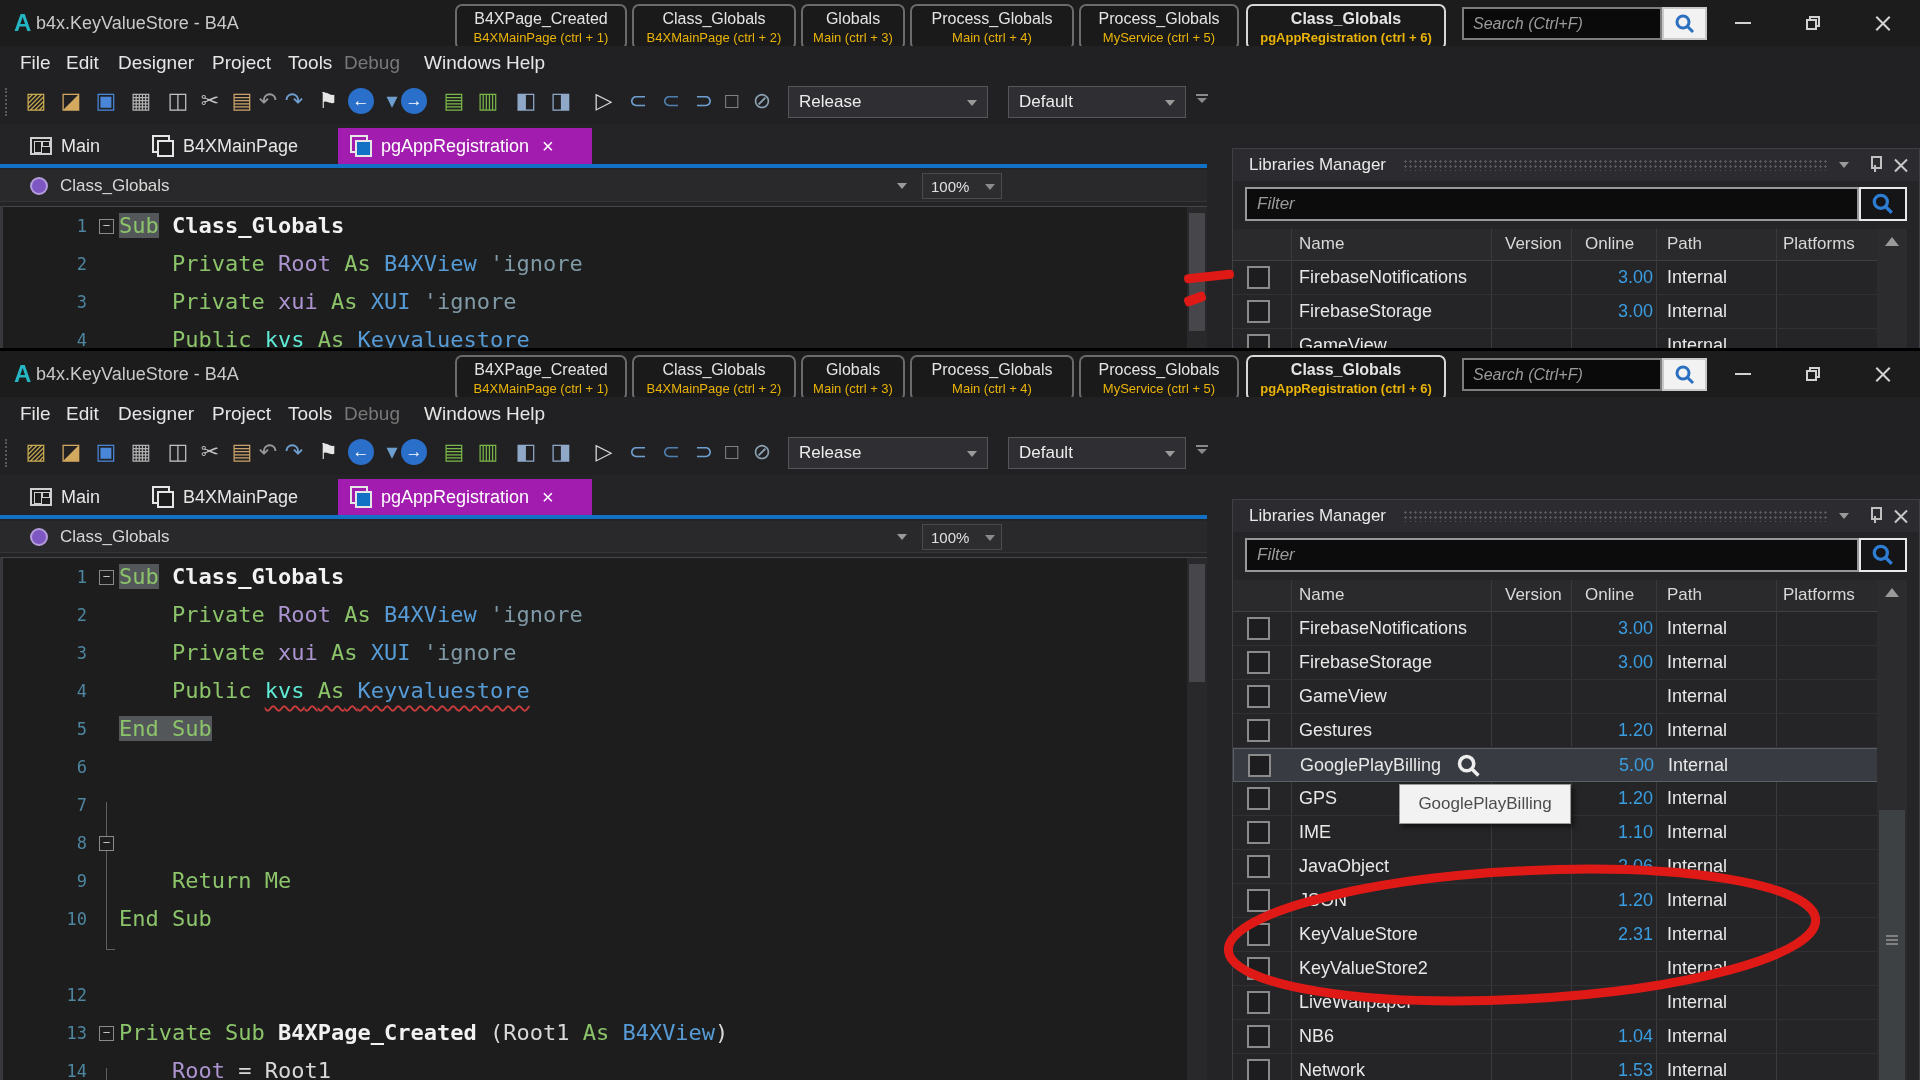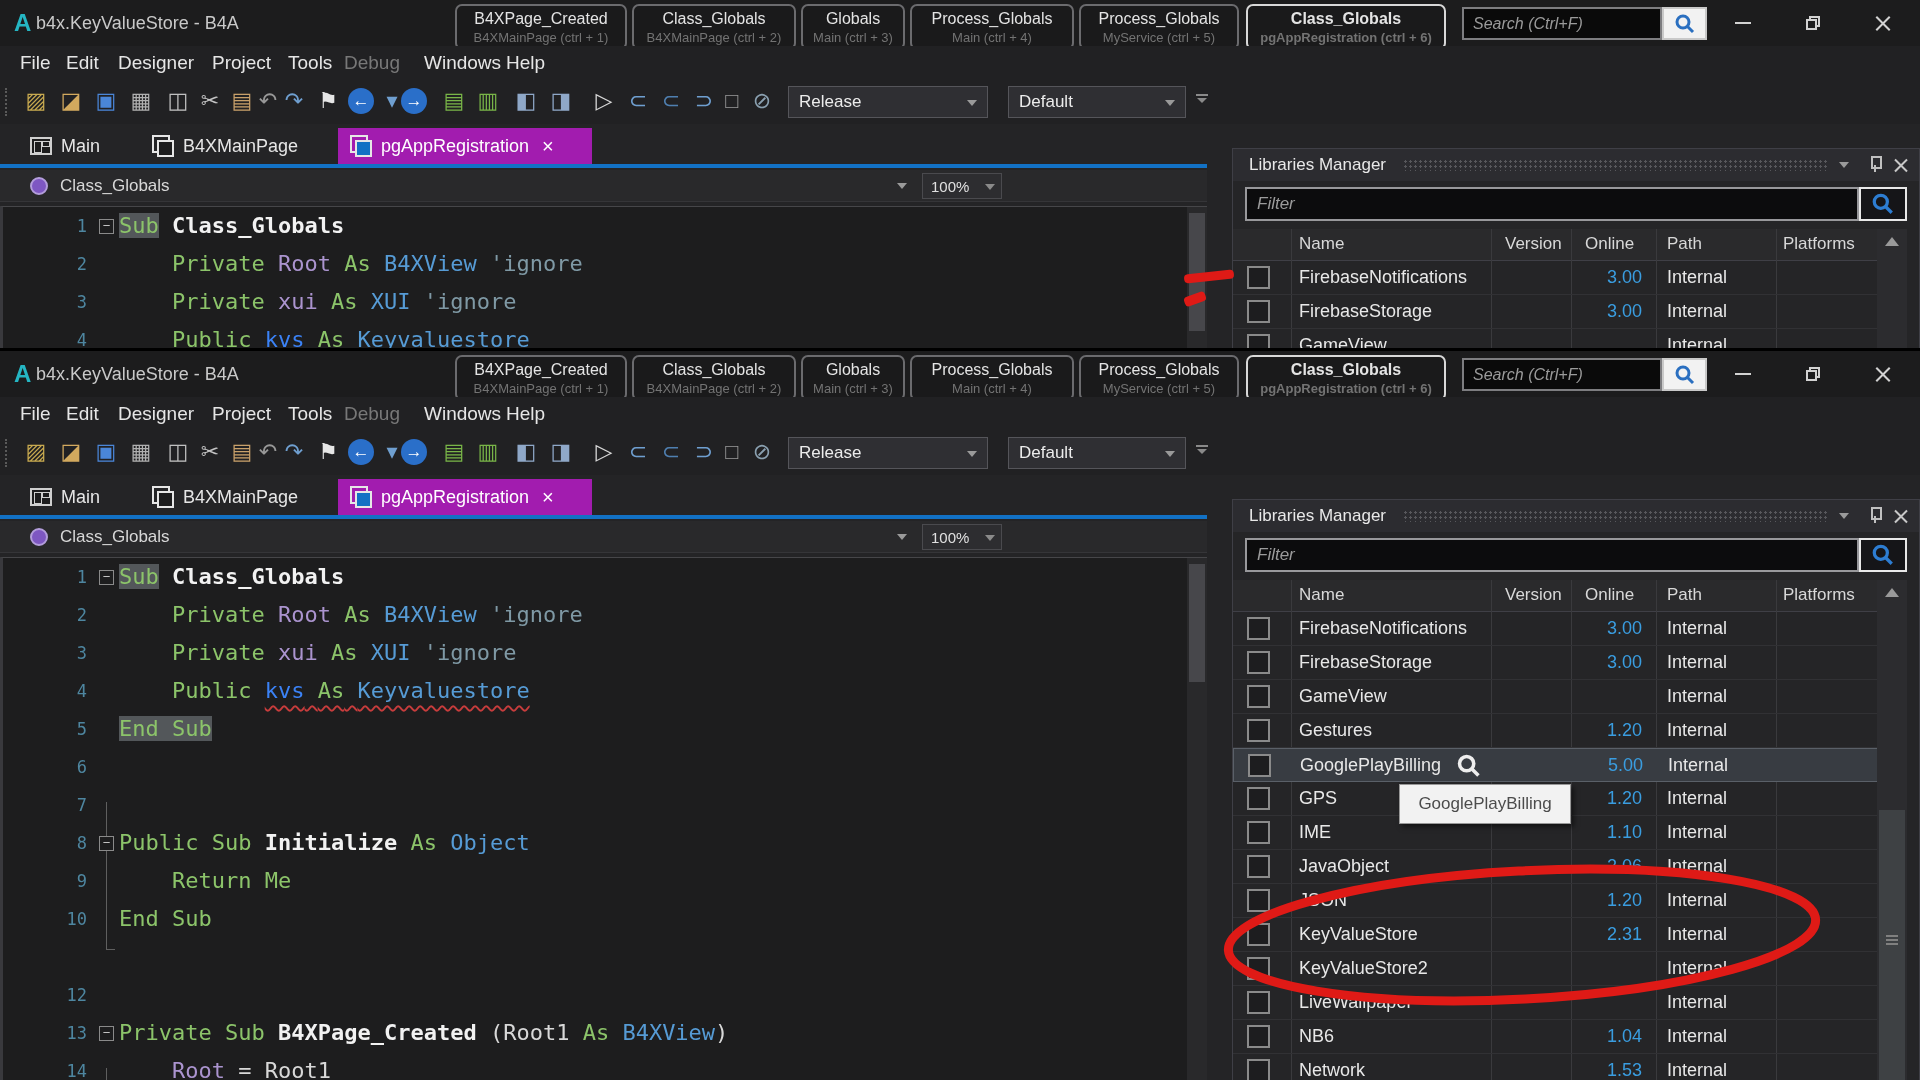--- a/index.html
+++ b/index.html
@@ -12,21 +12,21 @@
 
   .b4a-window { position:absolute; top:0; left:0; width:1920px; height:734px; background:#242426; }
 
   
   .titlebar { position:absolute; top:0; left:0; width:1920px; height:46px; background:#1c1c1d; overflow:hidden; }
   .logo { position:absolute; left:14px; top:9px; font-size:24px; font-weight:bold; color:#25b6c3; }
   .win-title { position:absolute; left:36px; top:13px; font-size:18px; color:#c9c9c9; }
   .qtab { position:absolute; top:4px; height:46px; background:#1a1a1b; border:2px solid #6b6b6e;
           border-radius:7px; text-align:center; color:#e4e4e4; padding-top:4px; cursor:default; }
   .qtab .q1 { font-size:16px; white-space:nowrap; overflow:hidden; }
-  .qtab .q2 { font-size:13px; color:#737373; white-space:nowrap; overflow:hidden; margin-top:2px; }
+  .qtab .q2 { font-size:13px; color:#eab308; white-space:nowrap; overflow:hidden; margin-top:2px; }
   .qtab.active { border-color:#d8d8d8; }
   .qtab.active .q1, .qtab.active .q2 { font-weight:bold; }
   .searchbox { position:absolute; left:1462px; top:7px; width:200px; height:33px; background:#0a0a0a;
                border:2px solid #7d7d80; display:flex; align-items:center; padding-left:9px; }
   .searchbox span { font-size:16px; font-style:italic; color:#9b9b9b; }
   .search-btn { position:absolute; left:1662px; top:7px; width:45px; height:33px; background:#f2f2f2;
                 border:2px solid #c9c9c9; display:flex; align-items:center; justify-content:center; }
   .winbtn { position:absolute; top:0; width:62px; height:46px; display:flex; align-items:center; justify-content:center; }
   .min-glyph { width:16px; height:0; border-bottom:2px solid #d2d2d2; }
   .restore-glyph { position:relative; width:14px; height:14px; }
@@ -89,21 +89,21 @@
   .editor { position:absolute; top:206px; left:0; width:1207px; height:528px; background:#1d1d1e;
             border-top:1px solid #464649; border-left:3px solid #39393d; overflow:hidden; }
   .cline { position:absolute; left:0; width:1180px; height:38px; }
   .lnum { position:absolute; left:0; top:0; width:84px; height:38px; text-align:right; color:#4e86a0;
           font-size:17px; line-height:38px; font-family:"DejaVu Sans Mono", monospace; }
   .foldbox { position:absolute; left:96px; top:12px; width:15px; height:15px; border:1px solid #8a8a8a;
              color:#cfcfcf; font-size:13px; line-height:12px; text-align:center; background:#1d1d1e; z-index:3; }
   .ctext { position:absolute; left:116px; top:0; height:38px; line-height:38px; white-space:pre;
            font-family:"DejaVu Sans Mono", monospace; font-size:22px; }
   .tk-kw { color:#8cc46a;text-align:center; } .tk-nm { color:#f2f2f2; font-weight:bold; } .tk-ty { color:#569bd5; }
-  .tk-vr { color:#ab94cf; } .tk-er { color:#3b82f6; } .tk-cm { color:#7f99a5; } .tk-pl { color:#d8d8d8; }
+  .tk-vr { color:#ab94cf; } .tk-er { color:#5eead4; } .tk-cm { color:#7f99a5; } .tk-pl { color:#d8d8d8; }
   .tk-hl { background:#53575a; }
   .tk-sq { text-decoration:underline; text-decoration-style:wavy; text-decoration-color:#c83c3c;
            text-decoration-thickness:2px; text-underline-offset:7px; }
   .fold-guide { position:absolute; left:103px; width:9px; border-left:1px solid #5f5f5f; }
   .fold-guide.tick { border-bottom:1px solid #5f5f5f; }
   .ed-scroll { position:absolute; right:0; top:0; width:20px; height:528px; background:#29292b; }
   .ed-thumb { position:absolute; left:2px; top:6px; width:16px; height:118px; background:#47474b; }
 
   
   .libpanel { position:absolute; left:1232px; top:148px; width:688px; height:586px; background:#252527;
@@ -125,21 +125,21 @@
   .lm-filter-btn { position:absolute; left:626px; top:38px; width:48px; height:34px; background:#151518;
                    border:2px solid #e8e8e8; display:flex; align-items:center; justify-content:center; }
   .lm-header { position:absolute; left:0; top:80px; width:674px; height:32px; background:#2a2a2c;
                border-bottom:1px solid #3f3f46; }
   .lm-header span { position:absolute; top:5px; font-size:17px; color:#d8d8d8; }
   .col-line { position:absolute; top:80px; width:1px; height:506px; background:#3a3a3d; }
   .lm-row { position:absolute; left:0; width:674px; height:34px; border-bottom:1px solid #313134; }
   .lm-row.hl-row { background:#383c42; border:1px solid #5a6068; }
   .lm-check { position:absolute; left:14px; top:5px; width:23px; height:23px; border:2px solid #8a8a8a; background:#1d1d1f; }
   .lm-name { position:absolute; left:66px; top:6px; font-size:18px; color:#e8e8e8; white-space:nowrap; }
-  .lm-online { position:absolute; left:343px; top:6px; width:66px; text-align:right; font-size:18px; color:#3a9de0; }
+  .lm-online { position:absolute; left:354px; top:6px; width:66px; text-align:right; font-size:18px; color:#3a9de0; }
   .lm-path { position:absolute; left:434px; top:6px; font-size:18px; color:#e8e8e8; }
   .row-mag { position:absolute; left:222px; top:4px; }
   .lm-scroll { position:absolute; left:644px; top:80px; width:30px; height:506px; background:#2c2c2f; }
   .lm-up { position:absolute; left:8px; top:8px; width:0; height:0; border-left:7px solid transparent;
            border-right:7px solid transparent; border-bottom:9px solid #9a9a9a; }
   .lm-thumb { position:absolute; left:2px; top:230px; width:26px; height:270px; background:#3e4144; }
   .lm-grip { position:absolute; left:7px; top:125px; width:12px; }
   .lm-grip i { display:block; border-top:2px solid #808080; margin-bottom:2px; }
   .lib-tooltip { position:absolute; left:166px; top:284px; width:172px; height:40px; background:#f2f2f2;
                  border:1px solid #979797; box-shadow:3px 3px 5px rgba(0,0,0,.5); display:flex;
@@ -606,21 +606,20 @@
         <div class="cline" style="top: 190px;">
           <div class="lnum">6</div>
           <div class="ctext"></div>
         </div>
         <div class="cline" style="top: 228px;">
           <div class="lnum">7</div>
         </div>
         <div class="cline" style="top: 266px;">
           <div class="lnum">8</div>
           <div class="foldbox">−</div>
-          <div class="ctext"><span class="tk-kw">Public</span><span class="tk-pl"> </span><span class="tk-kw">Sub</span><span class="tk-pl"> </span><span class="tk-nm">Initialize</span><span class="tk-pl"> </span><span class="tk-kw">As</span><span class="tk-pl"> </span><span class="tk-ty">Object</span></div>
         </div>
         <div class="cline" style="top: 304px;">
           <div class="lnum">9</div>
           <div class="ctext"><span class="tk-pl">    </span><span class="tk-kw">Return</span><span class="tk-pl"> </span><span class="tk-kw">Me</span></div>
         </div>
         <div class="cline" style="top: 342px;">
           <div class="lnum">10</div>
           <div class="ctext"><span class="tk-kw">End Sub</span></div>
         </div>
         <div class="cline" style="top: 418px;">

